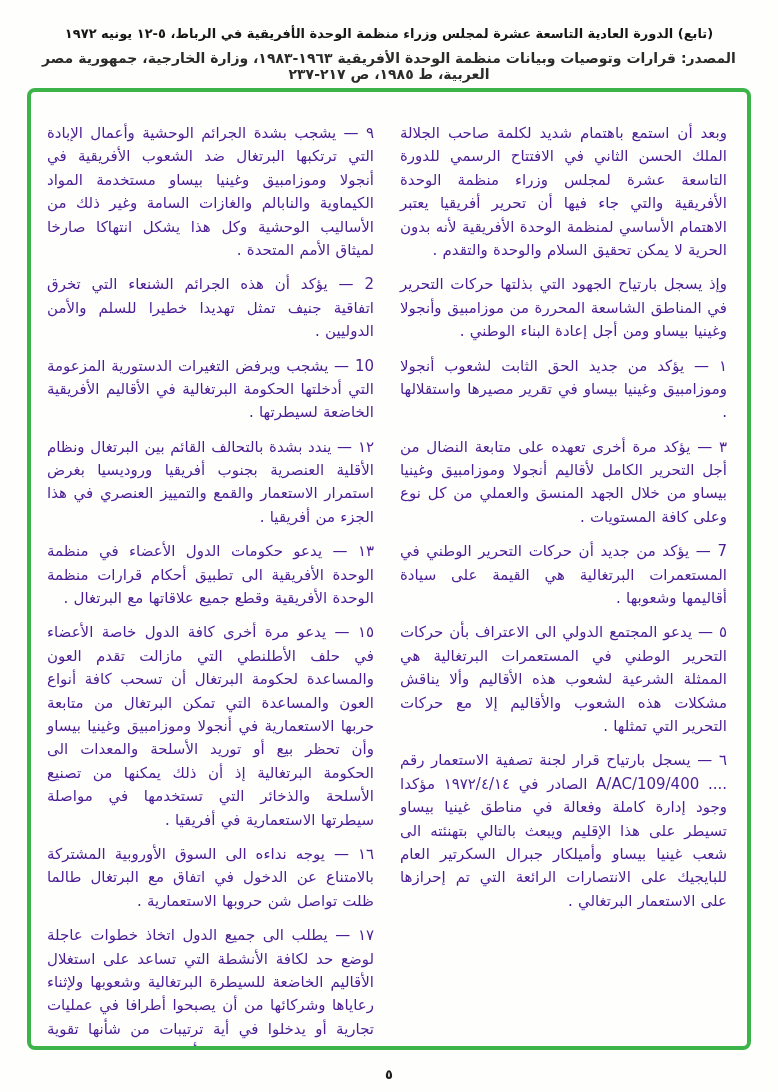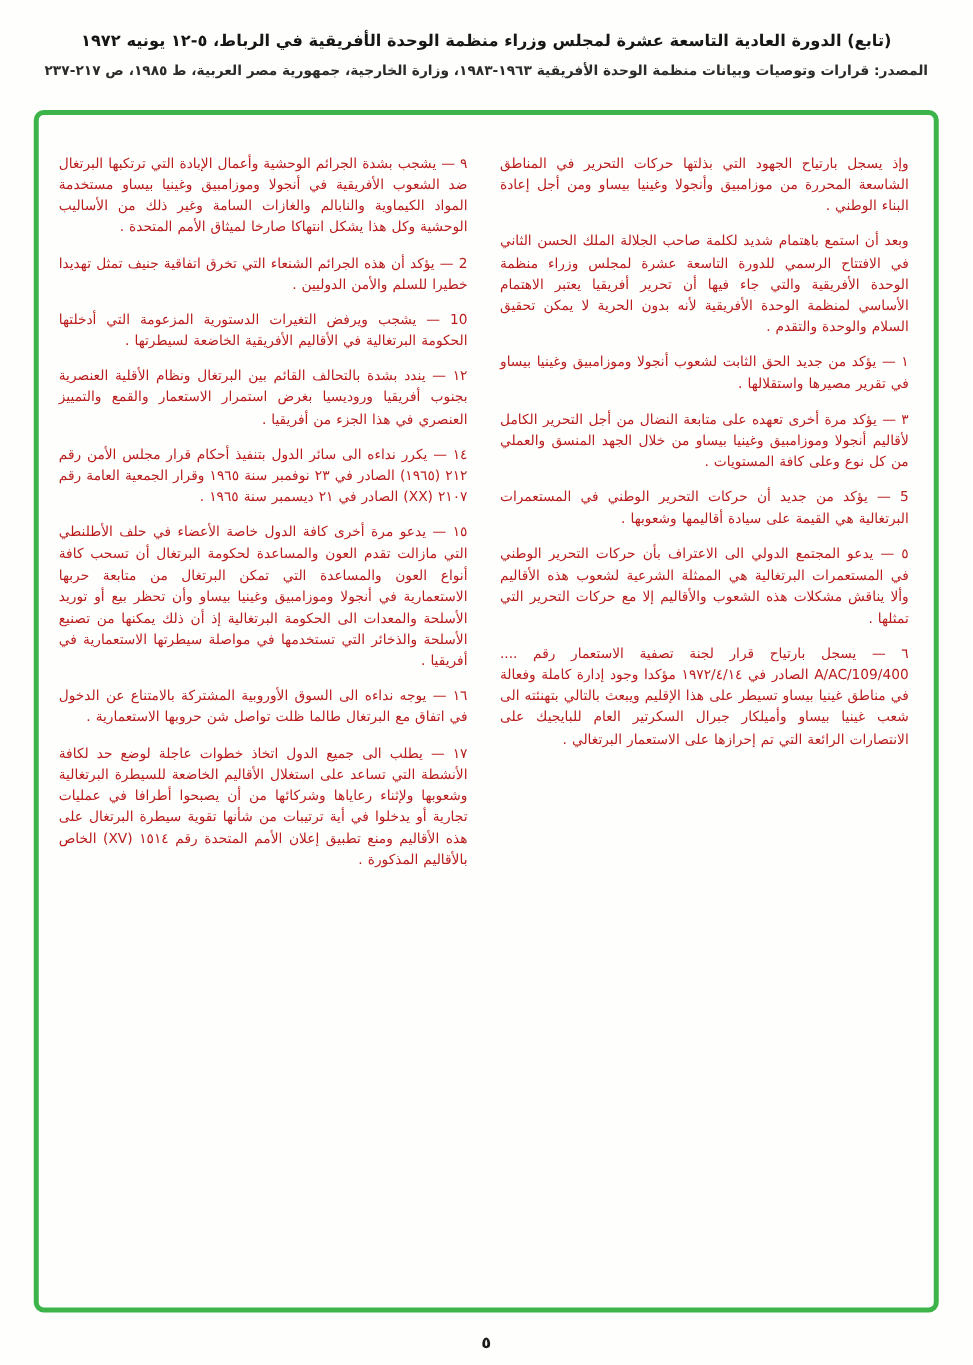--- a/index.html
+++ b/index.html
@@ -23,21 +23,21 @@
   }
   .title {
     font-size: 13px;
     font-weight: bold;
     color: #161616;
     letter-spacing: 0.2px;
     padding: 0 30px;
   }
   .source {
     margin-top: 9px;
-    font-size: 11px;
+    font-size: 14px;
     font-weight: 600;
     color: #2b2b2b;
     padding: 0 18px;
     text-align: center;
   }
   .content-box {
     position: absolute;
     top: 88px;
     right: 27px;
     left: 27px;
@@ -54,23 +54,23 @@
     flex-direction: row;
     gap: 26px;
     height: 100%;
   }
   .col {
     flex: 1 1 0;
     min-width: 0;
   }
   .col p.para {
     margin: 0 0 11px 0;
-    font-size: 11px;
+    font-size: 15px;
     line-height: 1.56;
-    color: #b91c1c;
+    color: #4c1d95;
     text-align: justify;
     text-justify: inter-word;
     word-spacing: 0.5px;
   }
   .page-number {
     position: absolute;
     bottom: 10px;
     left: 0;
     right: 0;
     text-align: center;
@@ -85,34 +85,34 @@
 <div class="page">
 
   <div class="header">
     <div class="title">(تابع) الدورة العادية التاسعة عشرة لمجلس وزراء منظمة الوحدة الأفريقية في الرباط، ٥-١٢ يونيه ١٩٧٢</div>
     <div class="source">المصدر: قرارات وتوصيات وبيانات منظمة الوحدة الأفريقية ١٩٦٣-١٩٨٣، وزارة الخارجية، جمهورية مصر العربية، ط ١٩٨٥، ص ٢١٧-٢٣٧</div>
   </div>
 
   <div class="content-box">
     <div class="columns">
       <div class="col col-right">
+          <p class="para">وبعد أن استمع باهتمام شديد لكلمة صاحب الجلالة الملك الحسن الثاني في الافتتاح الرسمي للدورة التاسعة عشرة لمجلس وزراء منظمة الوحدة الأفريقية والتي جاء فيها أن تحرير أفريقيا يعتبر الاهتمام الأساسي لمنظمة الوحدة الأفريقية لأنه بدون الحرية لا يمكن تحقيق السلام والوحدة والتقدم .</p>
           <p class="para">وإذ يسجل بارتياح الجهود التي بذلتها حركات التحرير في المناطق الشاسعة المحررة من موزامبيق وأنجولا وغينيا بيساو ومن أجل إعادة البناء الوطني .</p>
-          <p class="para">وبعد أن استمع باهتمام شديد لكلمة صاحب الجلالة الملك الحسن الثاني في الافتتاح الرسمي للدورة التاسعة عشرة لمجلس وزراء منظمة الوحدة الأفريقية والتي جاء فيها أن تحرير أفريقيا يعتبر الاهتمام الأساسي لمنظمة الوحدة الأفريقية لأنه بدون الحرية لا يمكن تحقيق السلام والوحدة والتقدم .</p>
           <p class="para">١ — يؤكد من جديد الحق الثابت لشعوب أنجولا وموزامبيق وغينيا بيساو في تقرير مصيرها واستقلالها .</p>
           <p class="para">٣ — يؤكد مرة أخرى تعهده على متابعة النضال من أجل التحرير الكامل لأقاليم أنجولا وموزامبيق وغينيا بيساو من خلال الجهد المنسق والعملي من كل نوع وعلى كافة المستويات .</p>
-          <p class="para">5 — يؤكد من جديد أن حركات التحرير الوطني في المستعمرات البرتغالية هي القيمة على سيادة أقاليمها وشعوبها .</p>
+          <p class="para">7 — يؤكد من جديد أن حركات التحرير الوطني في المستعمرات البرتغالية هي القيمة على سيادة أقاليمها وشعوبها .</p>
           <p class="para">٥ — يدعو المجتمع الدولي الى الاعتراف بأن حركات التحرير الوطني في المستعمرات البرتغالية هي الممثلة الشرعية لشعوب هذه الأقاليم وألا يناقش مشكلات هذه الشعوب والأقاليم إلا مع حركات التحرير التي تمثلها .</p>
           <p class="para">٦ — يسجل بارتياح قرار لجنة تصفية الاستعمار رقم .... A/AC/109/400 الصادر في ١٩٧٢/٤/١٤ مؤكدا وجود إدارة كاملة وفعالة في مناطق غينيا بيساو تسيطر على هذا الإقليم ويبعث بالتالي بتهنئته الى شعب غينيا بيساو وأميلكار جبرال السكرتير العام للبايجيك على الانتصارات الرائعة التي تم إحرازها على الاستعمار البرتغالي .</p>
         </div>
       <div class="col col-left">
           <p class="para">٩ — يشجب بشدة الجرائم الوحشية وأعمال الإبادة التي ترتكبها البرتغال ضد الشعوب الأفريقية في أنجولا وموزامبيق وغينيا بيساو مستخدمة المواد الكيماوية والنابالم والغازات السامة وغير ذلك من الأساليب الوحشية وكل هذا يشكل انتهاكا صارخا لميثاق الأمم المتحدة .</p>
           <p class="para">2 — يؤكد أن هذه الجرائم الشنعاء التي تخرق اتفاقية جنيف تمثل تهديدا خطيرا للسلم والأمن الدوليين .</p>
           <p class="para">10 — يشجب ويرفض التغيرات الدستورية المزعومة التي أدخلتها الحكومة البرتغالية في الأقاليم الأفريقية الخاضعة لسيطرتها .</p>
           <p class="para">١٢ — يندد بشدة بالتحالف القائم بين البرتغال ونظام الأقلية العنصرية بجنوب أفريقيا وروديسيا بغرض استمرار الاستعمار والقمع والتمييز العنصري في هذا الجزء من أفريقيا .</p>
-          <p class="para">١٤ — يكرر نداءه الى سائر الدول بتنفيذ أحكام قرار مجلس الأمن رقم ٢١٢ (١٩٦٥) الصادر في ٢٣ نوفمبر سنة ١٩٦٥ وقرار الجمعية العامة رقم ٢١٠٧ (XX) الصادر في ٢١ ديسمبر سنة ١٩٦٥ .</p>
+          <p class="para">١٣ — يدعو حكومات الدول الأعضاء في منظمة الوحدة الأفريقية الى تطبيق أحكام قرارات منظمة الوحدة الأفريقية وقطع جميع علاقاتها مع البرتغال .</p>
           <p class="para">١٥ — يدعو مرة أخرى كافة الدول خاصة الأعضاء في حلف الأطلنطي التي مازالت تقدم العون والمساعدة لحكومة البرتغال أن تسحب كافة أنواع العون والمساعدة التي تمكن البرتغال من متابعة حربها الاستعمارية في أنجولا وموزامبيق وغينيا بيساو وأن تحظر بيع أو توريد الأسلحة والمعدات الى الحكومة البرتغالية إذ أن ذلك يمكنها من تصنيع الأسلحة والذخائر التي تستخدمها في مواصلة سيطرتها الاستعمارية في أفريقيا .</p>
           <p class="para">١٦ — يوجه نداءه الى السوق الأوروبية المشتركة بالامتناع عن الدخول في اتفاق مع البرتغال طالما ظلت تواصل شن حروبها الاستعمارية .</p>
           <p class="para">١٧ — يطلب الى جميع الدول اتخاذ خطوات عاجلة لوضع حد لكافة الأنشطة التي تساعد على استغلال الأقاليم الخاضعة للسيطرة البرتغالية وشعوبها ولإثناء رعاياها وشركائها من أن يصبحوا أطرافا في عمليات تجارية أو يدخلوا في أية ترتيبات من شأنها تقوية سيطرة البرتغال على هذه الأقاليم ومنع تطبيق إعلان الأمم المتحدة رقم ١٥١٤ (XV) الخاص بالأقاليم المذكورة .</p>
         </div>
     </div>
   </div>
 
   <div class="page-number">٥</div>
 
 </div>

